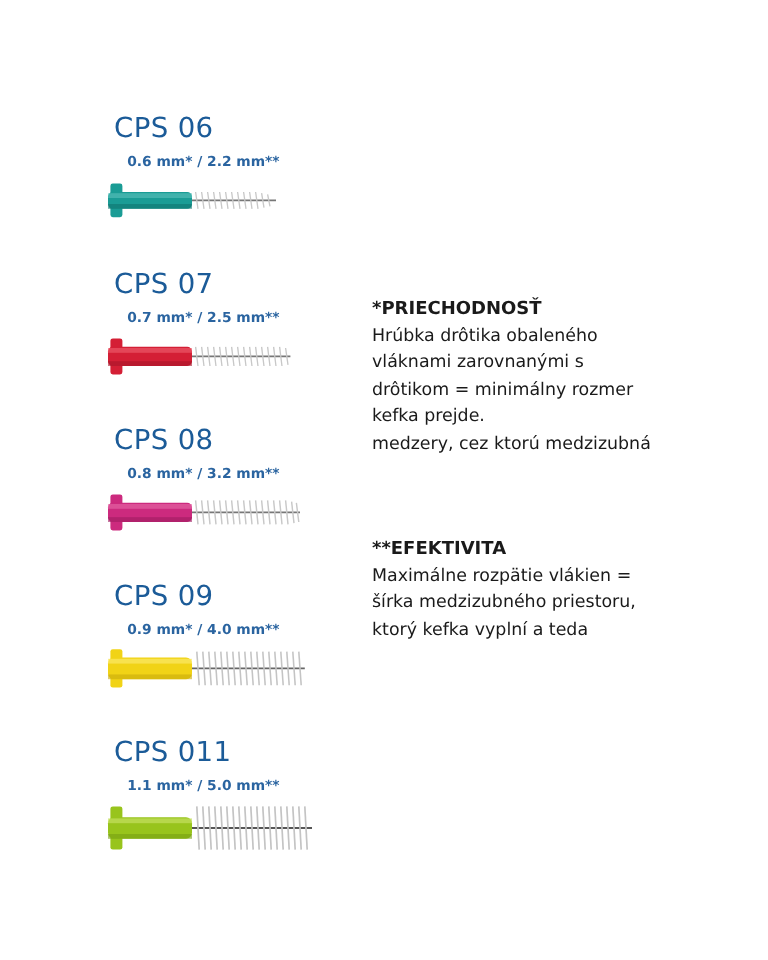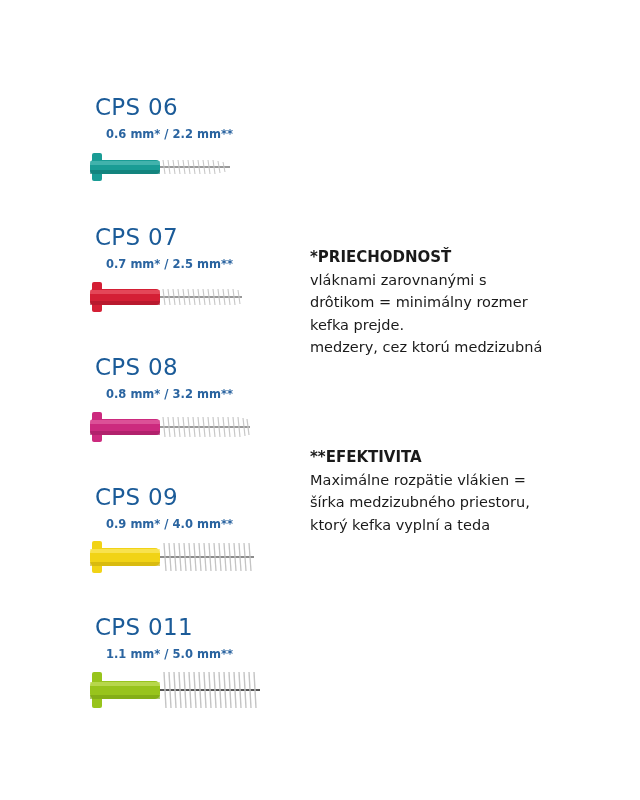--- a/index.html
+++ b/index.html
@@ -165,20 +165,21 @@
         <line x1="151" y1="6" x2="153" y2="42"></line>
         <line x1="156" y1="6" x2="158" y2="42"></line>
         <line x1="161" y1="6" x2="163" y2="42"></line>
         <line x1="166" y1="6" x2="168" y2="42"></line>
     </g>
   </svg>
 </div>
 
 <div class="info" style="top:246px;">
   <div class="hd">*PRIECHODNOSŤ</div>
+  <div>Hrúbka drôtika obaleného</div>
   <div>vláknami zarovnanými s</div>
   <div>drôtikom = minimálny rozmer</div>
   <div>kefka prejde.</div>
   <div>medzery, cez ktorú medzizubná</div>
 </div>
 
 <div class="info" style="top:446px;">
   <div class="hd">**EFEKTIVITA</div>
   <div>Maximálne rozpätie vlákien =</div>
   <div>šírka medzizubného priestoru,</div>

